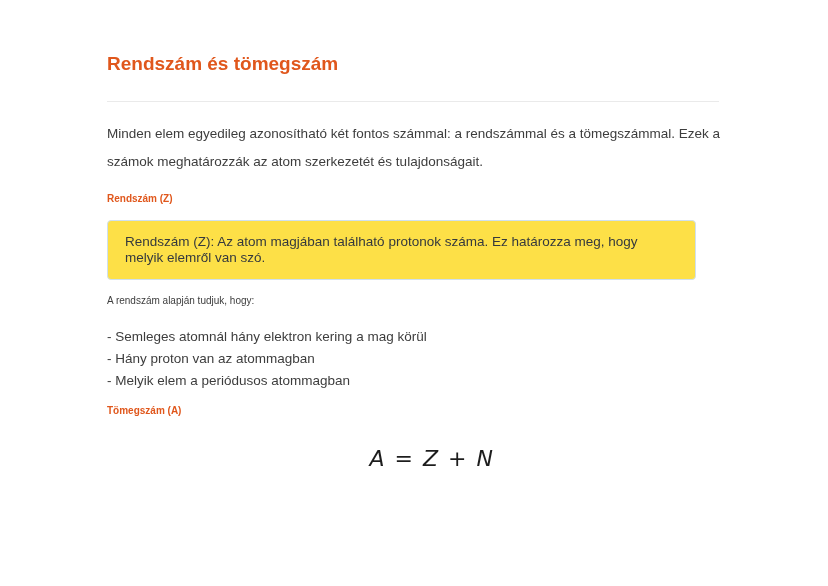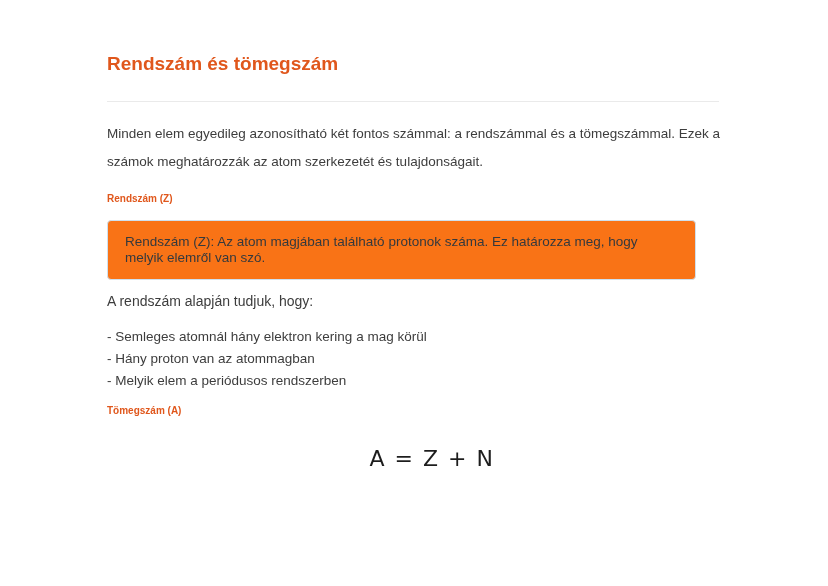--- a/index.html
+++ b/index.html
@@ -37,31 +37,31 @@
   }
   .section-heading {
     font-size: 10px;
     font-weight: 700;
     line-height: 18px;
     color: #e0571c;
     margin-bottom: 12px;
   }
   .definition-box {
     width: 589px;
-    background: #f97316;
+    background: #fde047;
     border: 1px solid #cfe0ee;
     border-radius: 4px;
     padding: 13px 17px;
     font-size: 13.5px;
     line-height: 16px;
     color: #35393d;
     margin-bottom: 12px;
   }
   .list-intro {
-    font-size: 14px;
+    font-size: 10px;
     line-height: 18px;
     color: #3d3d3d;
     margin-bottom: 16px;
   }
   .plain-list {
     margin-bottom: 10px;
   }
   .plain-list .list-item {
     font-size: 13.5px;
     line-height: 22px;
@@ -69,20 +69,21 @@
   }
   .formula-row {
     margin: 26px 0 0 -107px;
     margin-right: -78px;
     width: 828px;
     text-align: center;
   }
   .formula {
     display: inline-block;
     font-family: "DejaVu Sans", sans-serif;
+    font-style: italic;
     font-size: 22px;
     letter-spacing: 1.5px;
     color: #1d1d1d;
     margin-left: 36px;
   }
 </style>
 </head>
 <body>
 
 <div class="page">
@@ -97,21 +98,21 @@
 
   <div class="definition-box">
     <span>Rendszám (Z): Az atom magjában található protonok száma. Ez határozza meg, hogy melyik elemről van szó.</span>
   </div>
 
   <p class="list-intro">A rendszám alapján tudjuk, hogy:</p>
 
   <div class="plain-list">
     <div class="list-item">- Semleges atomnál hány elektron kering a mag körül</div>
     <div class="list-item">- Hány proton van az atommagban</div>
-    <div class="list-item">- Melyik elem a periódusos rendszerben</div>
+    <div class="list-item">- Melyik elem a periódusos atommagban</div>
   </div>
 
   <h2 class="section-heading">Tömegszám (A)</h2>
 
 
   <div class="formula-row">
     <span class="formula">A = Z + N</span>
   </div>
 
 </div>

